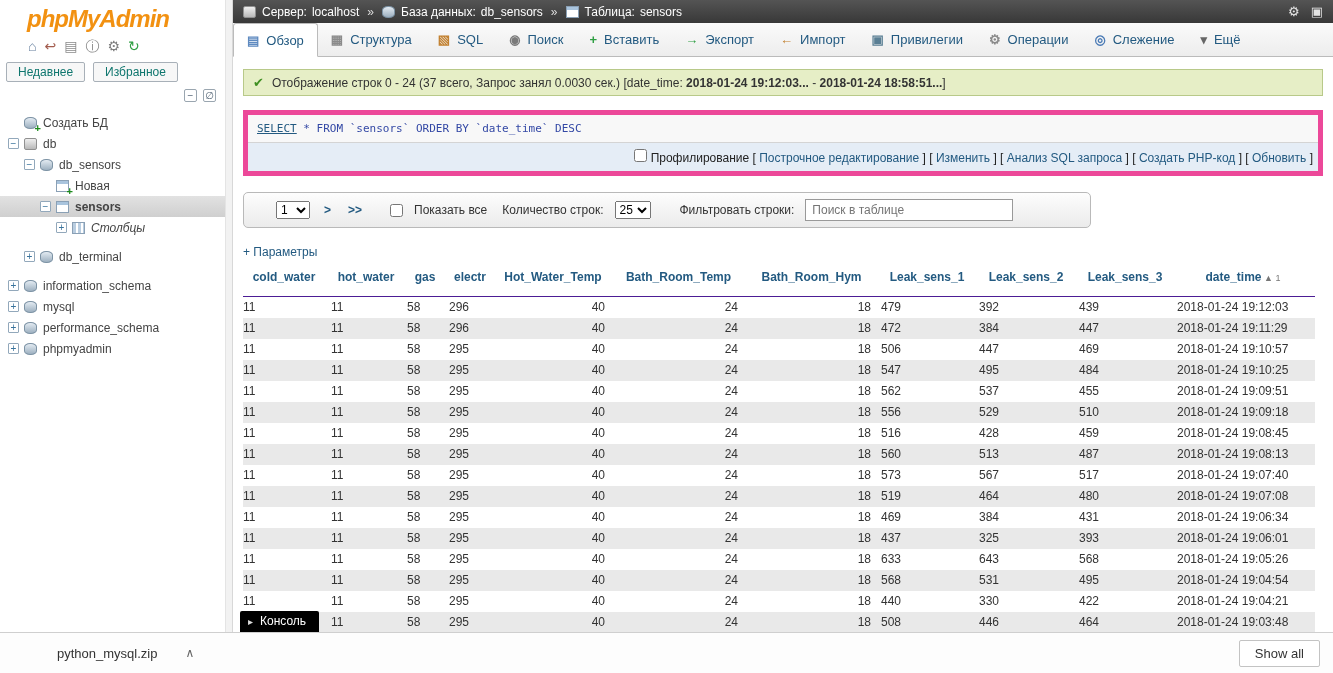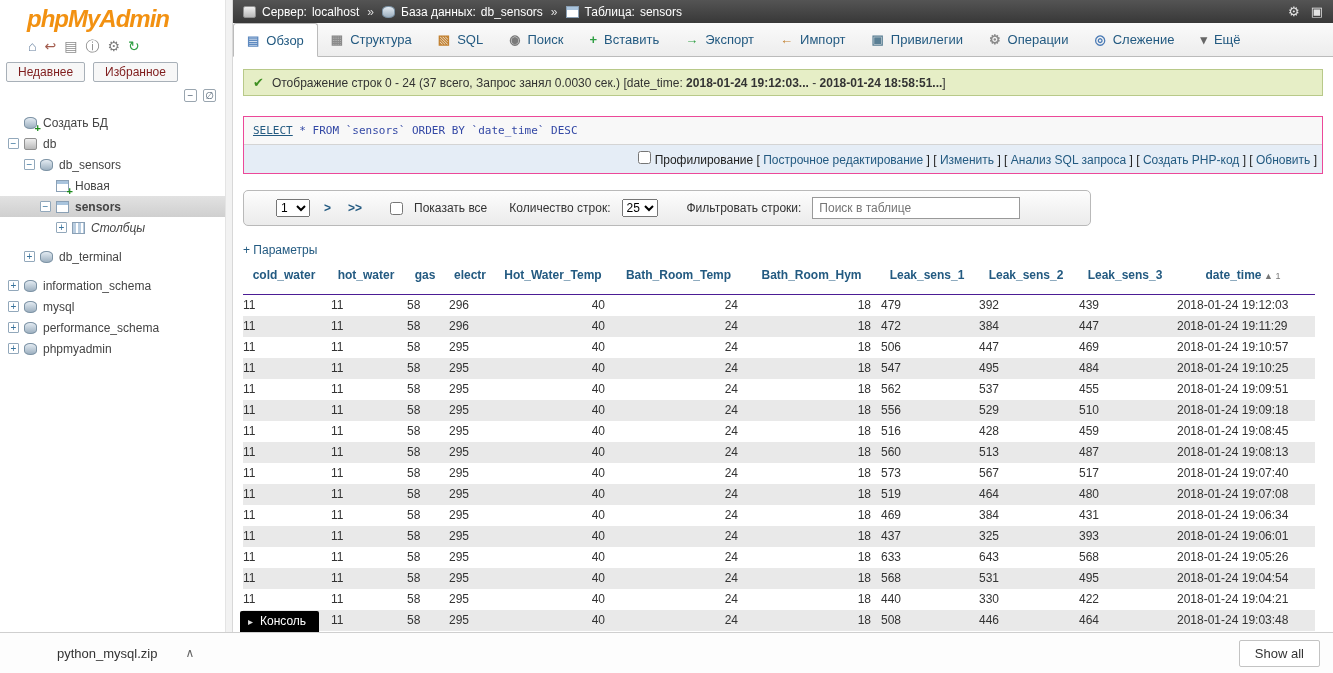--- a/index.html
+++ b/index.html
@@ -7,21 +7,21 @@
   body { font-family:"Liberation Sans",sans-serif; font-size:12px; color:#333; background:#fff; position:relative; overflow:hidden; }
   a { text-decoration:none; cursor:pointer; }
 
   
   #sidebar { position:absolute; left:0; top:0; width:233px; height:632px; background:#fff; border-right:1px solid #d8d8d8; }
   #nav-scrollbar { position:absolute; right:0; top:0; width:7px; height:100%; background:#f2f2f2; border-left:1px solid #e4e4e4; }
   #logo { display:block; color:#f29111; font-size:24px; font-weight:bold; font-style:italic; padding:5px 0 2px 27px; letter-spacing:-1px; }
   #qicons { display:flex; gap:8px; padding:4px 0 7px 28px; font-size:14px; }
   .qicon { cursor:pointer; line-height:14px; }
   #navpills { display:flex; gap:8px; padding:2px 0 5px 6px; }
-  .nav-pill { border:1px solid #a8b0b8; background:#f7f7f7; color:#7f1d1d; padding:2px 11px; font-size:12px; border-radius:2px; cursor:pointer; }
+  .nav-pill { border:1px solid #a8b0b8; background:#f7f7f7; color:#0f766e; padding:2px 11px; font-size:12px; border-radius:2px; cursor:pointer; }
   #navctl { display:flex; justify-content:flex-end; gap:6px; padding:2px 16px 5px 0; }
   .ctl-box { width:13px; height:13px; border:1px solid #9aa6b0; background:#fff; color:#567; font-size:10px; line-height:11px; text-align:center; border-radius:2px; cursor:pointer; }
   #navtree { padding-top:5px; }
   .tree-row { display:flex; align-items:center; height:21px; cursor:pointer; }
   .tree-row.selected { background:linear-gradient(#e2e2e2,#cfcfcf); }
   .tree-row.selected .tree-label { font-weight:bold; }
   .expander { width:11px; height:11px; flex:0 0 11px; border:1px solid #92a8bb; background:#fff; color:#39739c; font-size:10px; line-height:9px; text-align:center; margin-right:5px; border-radius:1px; }
   .expander.empty { border:none; background:transparent; }
   .tree-label { color:#444; white-space:nowrap; }
   .tree-label.italic { font-style:italic; }
@@ -46,21 +46,21 @@
   #tabs { height:34px; background:linear-gradient(#fafafa,#ededed); border-bottom:1px solid #bbb; display:flex; }
   .tab { display:flex; align-items:center; gap:7px; padding:0 13px; color:#235a81; font-size:13px; cursor:pointer; white-space:nowrap; }
   .tab.active { background:#fff; border:1px solid #bbb; border-bottom:1px solid #fff; margin-bottom:-1px; border-radius:3px 3px 0 0; }
   .tab-ic { font-size:13px; }
 
   #content { padding:0 10px; }
   .success { margin-top:12px; background:#e6eec6; border:1px solid #b8c989; padding:5px 9px; display:flex; align-items:center; gap:8px; }
   .success .check { color:#3f8f22; font-size:13px; }
   .success b { font-weight:bold; }
 
-  .sql-block { margin-top:20px; border:1px solid #ec4899; }
+  .sql-block { margin-top:14px; border:5px solid #ec4899; }
   .sql-query { background:#f8f8f8; padding:7px 9px; font-family:"DejaVu Sans Mono",monospace; font-size:11px; color:#3348a5; }
   .kw-link { color:#235a81; text-decoration:underline; font-family:"DejaVu Sans Mono",monospace; }
   .sql-tools { background:#e5edf6; border-top:1px solid #d4d4d4; padding:6px 5px; text-align:right; color:#222; }
   .qt-link { color:#235a81; }
 
   .pagebar { margin-top:16px; width:848px; height:36px; background:linear-gradient(#fdfdfd,#ebebeb); border:1px solid #b9b9b9; border-radius:5px; padding:0 10px 0 32px; display:flex; align-items:center; gap:11px; }
   .pagebar select { font-size:12px; min-width:34px; }
   .pg-link { color:#235a81; padding:0 3px; font-weight:bold; }
   .filter-input { width:208px; height:22px; border:1px solid #999; padding:2px 6px; font-size:12px; font-family:"Liberation Sans",sans-serif; }
 
@@ -247,21 +247,21 @@
         <span id="qtlinks"><span class="qt-item"> [ <a class="qt-link">Построчное редактирование</a> ]</span><span class="qt-item"> [ <a class="qt-link">Изменить</a> ]</span><span class="qt-item"> [ <a class="qt-link">Анализ SQL запроса</a> ]</span><span class="qt-item"> [ <a class="qt-link">Создать PHP-код</a> ]</span><span class="qt-item"> [ <a class="qt-link">Обновить</a> ]</span></span>
       </div>
     </div>
 
     <div class="pagebar">
       <select><option>1</option></select>
       <a class="pg-link">&gt;</a>
       <a class="pg-link">&gt;&gt;</a>
       <input type="checkbox" id="showall" style="margin-left: 14px;">
       <label for="showall">Показать все</label>
-      <label style="margin-left:11px;">Количество строк:</label>
+      <label style="margin-left:4px;">Количество строк:</label>
       <select><option>25</option></select>
       <label style="margin-left:18px;">Фильтровать строки:</label>
       <input class="filter-input" type="text" placeholder="Поиск в таблице" style="">
     </div>
 
     <a class="params">+ Параметры</a>
 
     <table class="grid">
       <thead>
           <tr id="gridhead">

